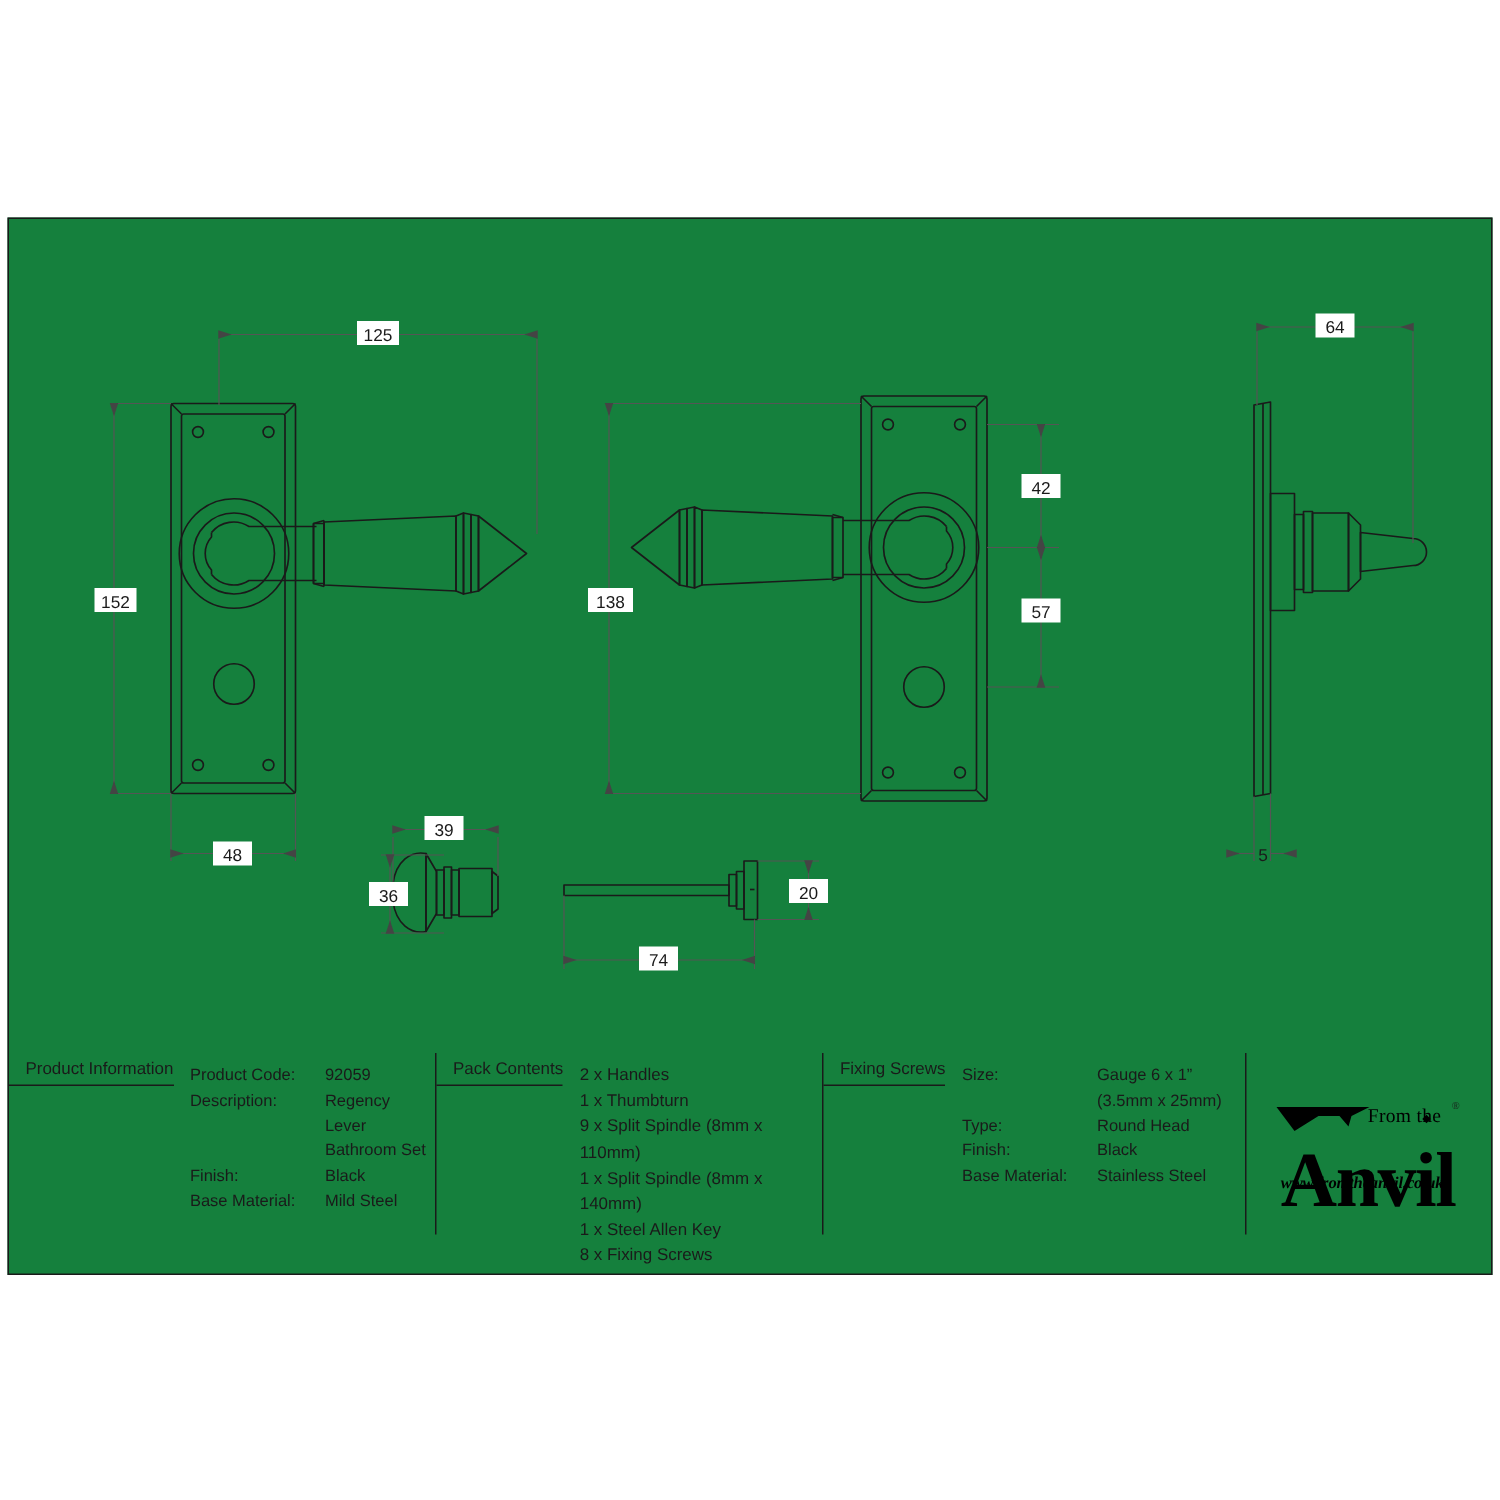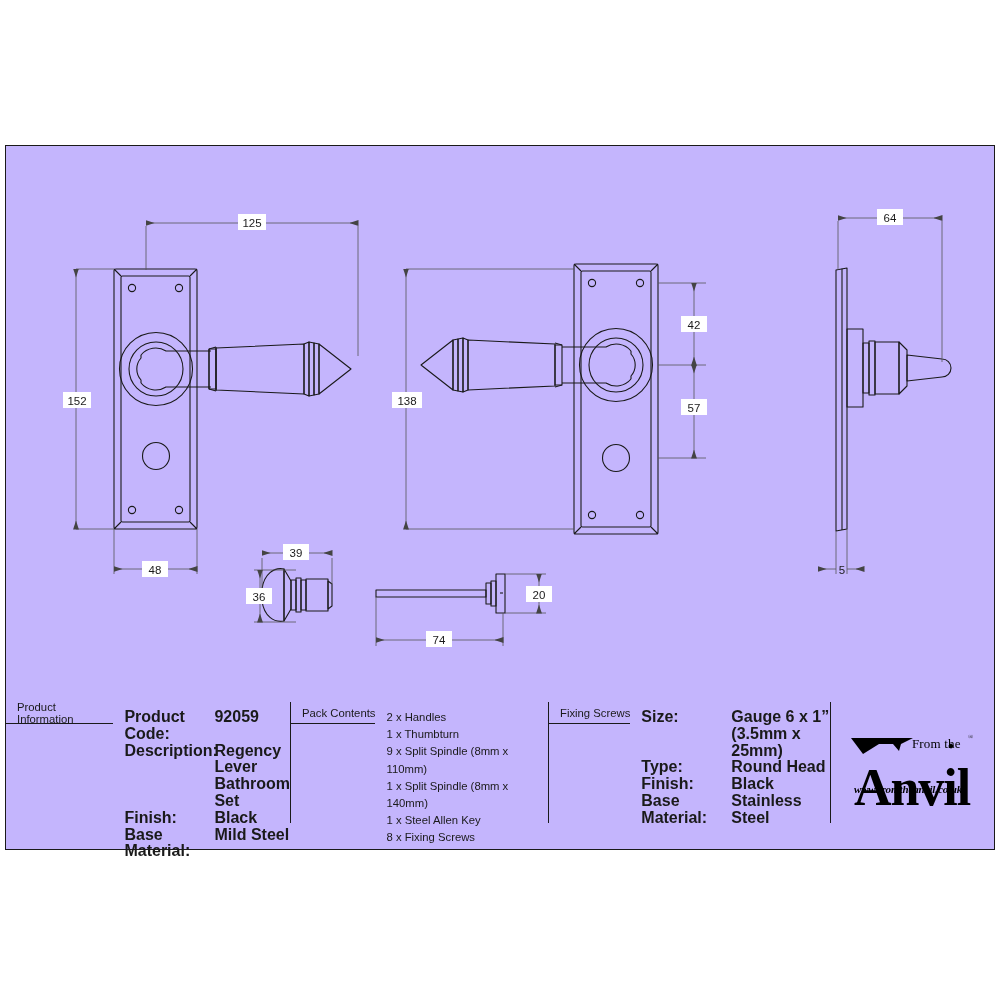--- a/index.html
+++ b/index.html
@@ -17,21 +17,21 @@
   }
 
   #sheet {
     position: absolute;
     left: 5px;
     top: 145px;
     width: 990px;
     height: 705px;
     border: 1.6px solid #1a1a1a;
     box-sizing: border-box;
-    background: #c4b5fd;
+    background: #15803d;
   }
 
   #drawing-area {
     position: absolute;
     left: 0;
     top: 0;
     width: 988px;
     height: 556px;
   }
 
@@ -86,23 +86,22 @@
   }
 
   .col-body {
     flex: 1;
     padding: 7px 0 0 11px;
     box-sizing: border-box;
   }
 
   .kv {
     display: flex;
-    font-size: 16px;
+    font-size: 11px;
     line-height: 16.8px;
-    font-weight: bold;
   }
   .kv .k { width: 90px; flex: 0 0 90px; }
   .kv .v { flex: 1; }
 
   .pack-line {
     font-size: 11.3px;
     line-height: 17.2px;
   }
 
   .logo-cell {

